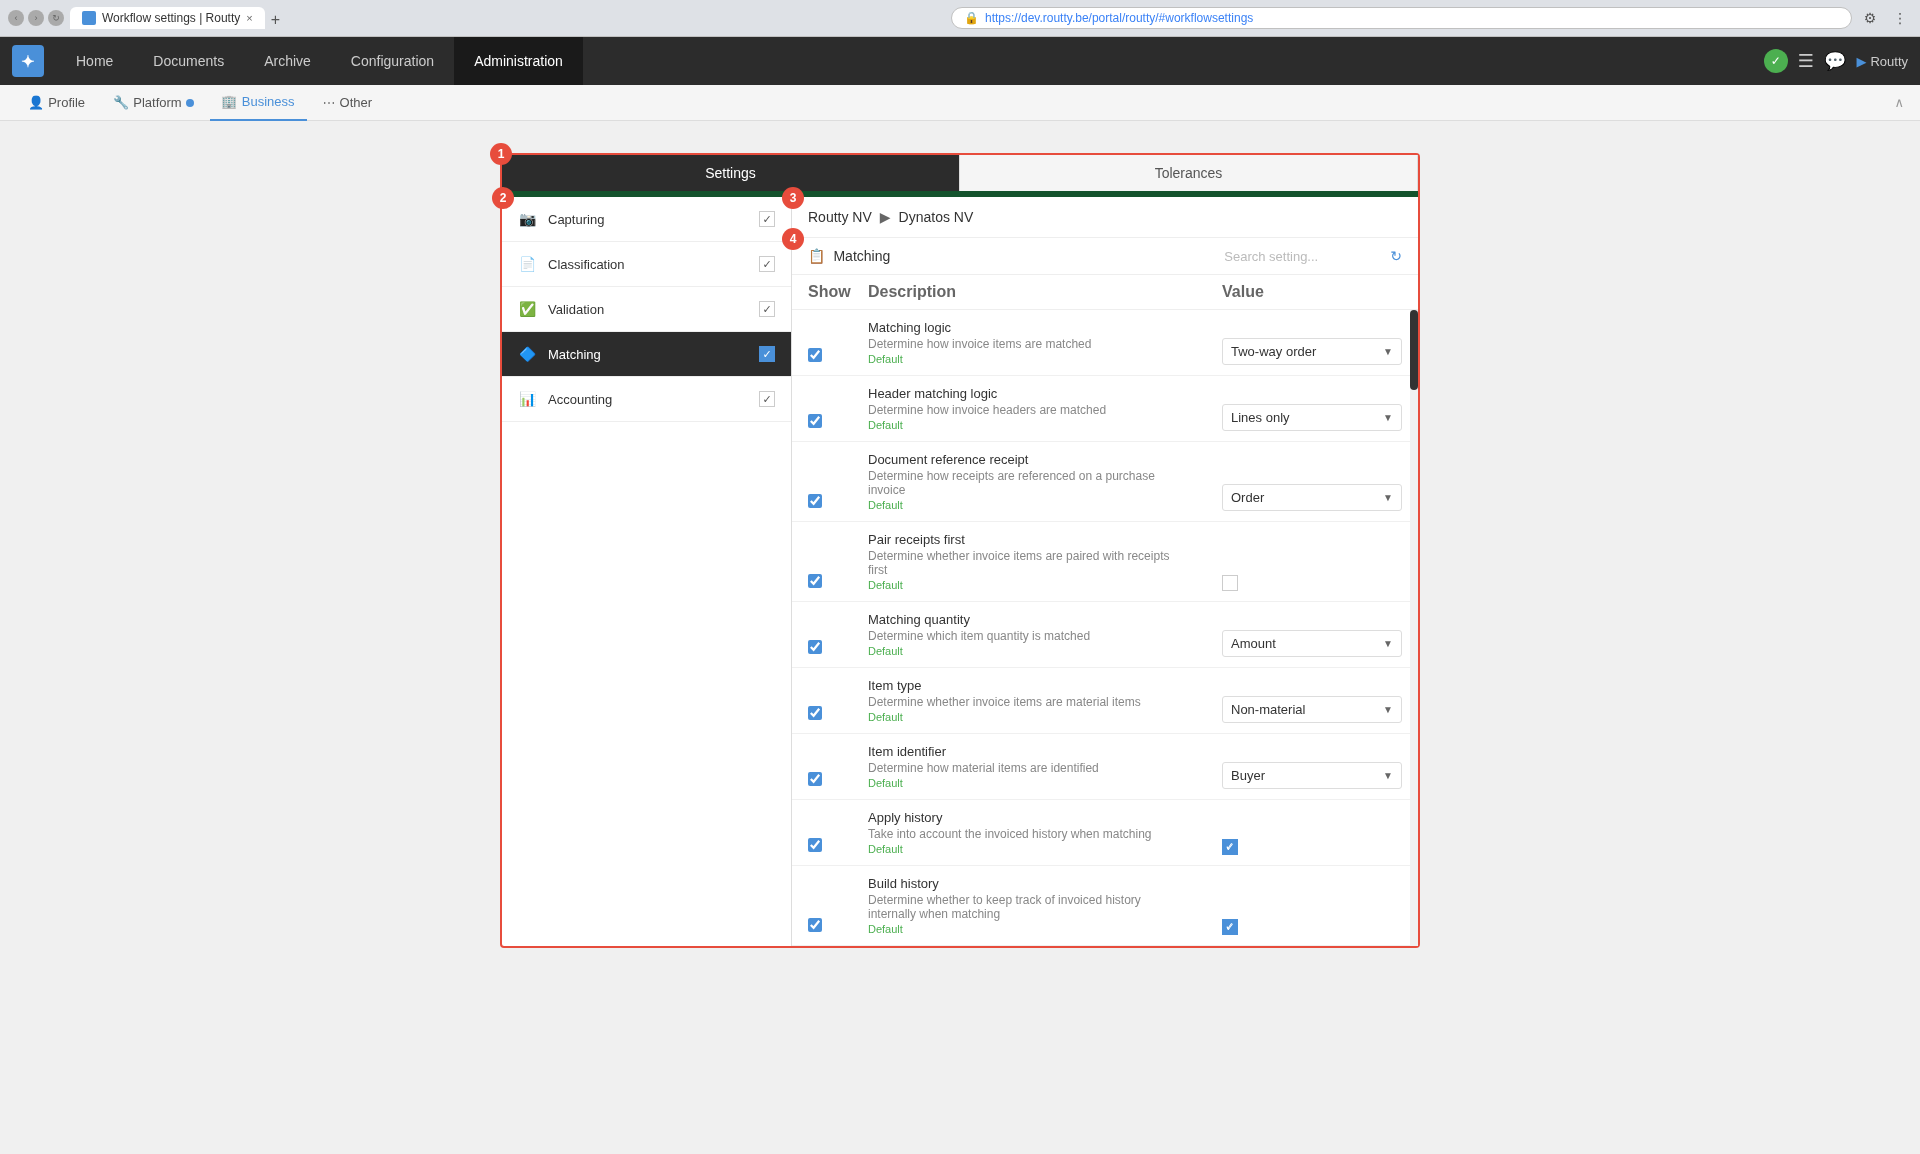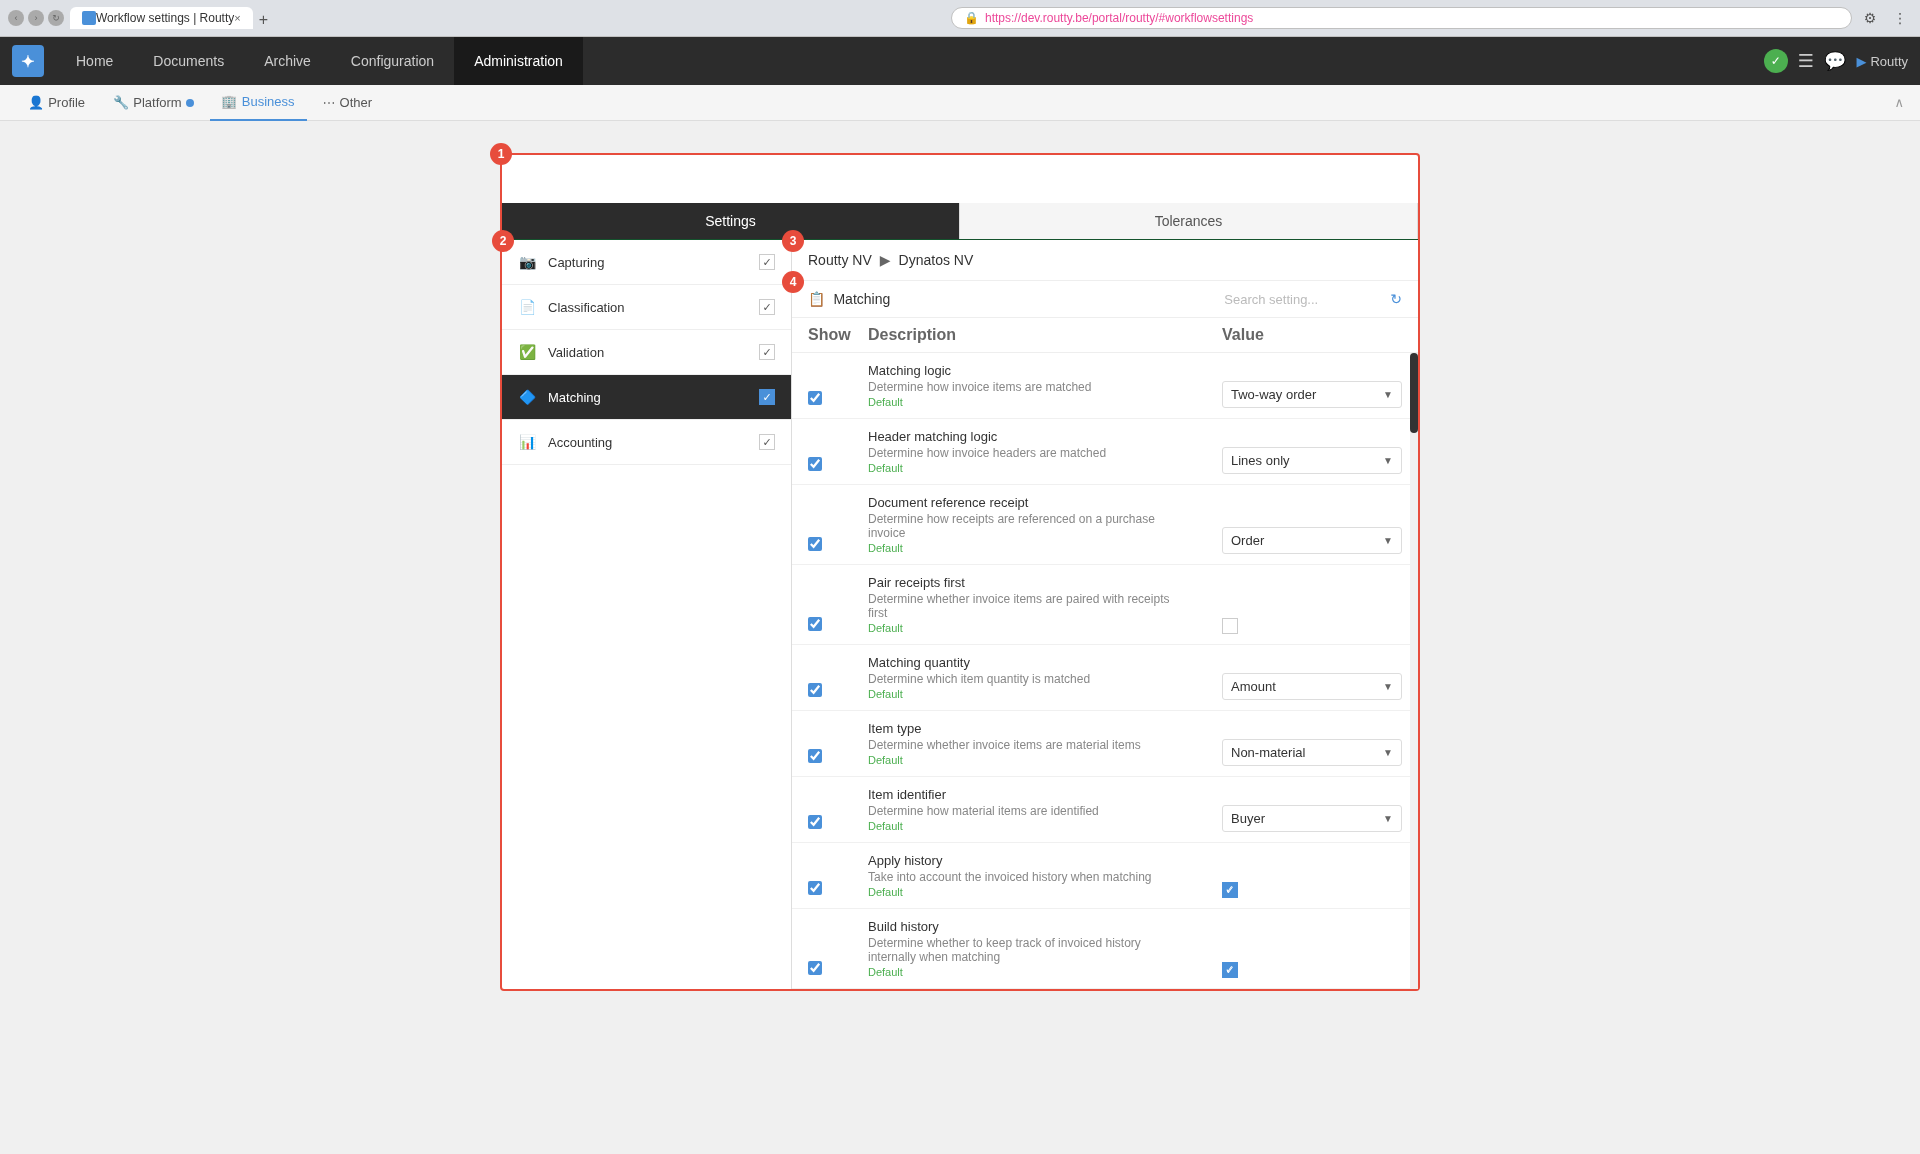--- a/index.html
+++ b/index.html
@@ -3,26 +3,26 @@
   <meta charset="utf-8">
   <style>
     * { box-sizing: border-box; margin: 0; padding: 0; }
     body { font-family: -apple-system, BlinkMacSystemFont, 'Segoe UI', Arial, sans-serif; font-size: 13px; background: #f0f0f0; color: #333; }
 
     
     .browser-chrome { background: #dee1e6; padding: 6px 8px; display: flex; align-items: center; gap: 6px; border-bottom: 1px solid #c0c0c0; }
     .browser-controls { display: flex; gap: 4px; align-items: center; }
     .browser-btn { width: 16px; height: 16px; border-radius: 50%; border: none; cursor: pointer; font-size: 9px; display: flex; align-items: center; justify-content: center; background: #aaa; color: #666; }
     .tab-bar { display: flex; align-items: flex-end; gap: 2px; flex: 1; }
-    .browser-tab { background: #fff; border-radius: 6px 6px 0 0; padding: 4px 12px; font-size: 12px; display: flex; align-items: center; min-width: 160px; }
+    .browser-tab { background: #fff; border-radius: 6px 6px 0 0; padding: 4px 12px; font-size: 12px; display: flex; align-items: center; gap: 6px; min-width: 160px; }
     .browser-tab .favicon { width: 14px; height: 14px; background: #4a90d9; border-radius: 2px; }
     .tab-close { margin-left: auto; color: #666; cursor: pointer; font-size: 11px; }
     .new-tab { background: none; border: none; font-size: 16px; cursor: pointer; color: #555; padding: 0 4px; }
     .address-bar { background: #fff; border: 1px solid #c0c0c0; border-radius: 20px; padding: 3px 12px; font-size: 12px; flex: 1; display: flex; align-items: center; gap: 6px; }
-    .address-bar-url { color: #ec4899; flex: 1; }
+    .address-bar-url { color: #3b82f6; flex: 1; }
     .browser-actions { display: flex; gap: 6px; align-items: center; }
     .browser-action-btn { width: 24px; height: 24px; border-radius: 50%; border: none; background: none; cursor: pointer; display: flex; align-items: center; justify-content: center; font-size: 14px; color: #555; }
 
     
     .app-nav { background: #2c2c2c; display: flex; align-items: center; height: 48px; padding: 0 12px; }
     .app-logo { width: 32px; height: 32px; background: #4a90d9; border-radius: 4px; display: flex; align-items: center; justify-content: center; color: white; font-weight: bold; font-size: 16px; margin-right: 12px; }
     .nav-items { display: flex; gap: 0; flex: 1; }
     .nav-item { color: #ccc; padding: 8px 20px; height: 48px; display: flex; align-items: center; font-size: 14px; cursor: pointer; }
     .nav-item.active { background: #1a1a1a; color: white; }
     .nav-right { display: flex; align-items: center; gap: 10px; margin-left: auto; }
@@ -37,21 +37,21 @@
     .sub-nav-item .dot { width: 8px; height: 8px; background: #4a90d9; border-radius: 50%; }
     .sub-nav-scroll { margin-left: auto; color: #999; }
 
     
     .main-content { padding: 16px 20px; background: #f0f0f0; min-height: calc(100vh - 120px); }
 
     
     .settings-card { background: white; border: 2px solid #e74c3c; border-radius: 4px; overflow: visible; position: relative; }
 
     
-    .settings-tabs { display: flex; border-bottom: 1px solid #14532d; margin-top: 48px; }
+    .settings-tabs { display: flex; border-bottom: 6px solid #14532d; }
     .settings-tab { flex: 1; padding: 10px 20px; text-align: center; font-size: 14px; cursor: pointer; background: #f5f5f5; border-right: 1px solid #ddd; color: #555; }
     .settings-tab.active { background: #2c2c2c; color: white; }
 
     
     .settings-body { display: flex; }
 
     
     .left-panel { width: 290px; border-right: 1px solid #ddd; position: relative; }
 
     .menu-item { display: flex; align-items: center; padding: 12px 16px; border-bottom: 1px solid #eee; cursor: pointer; gap: 10px; }

